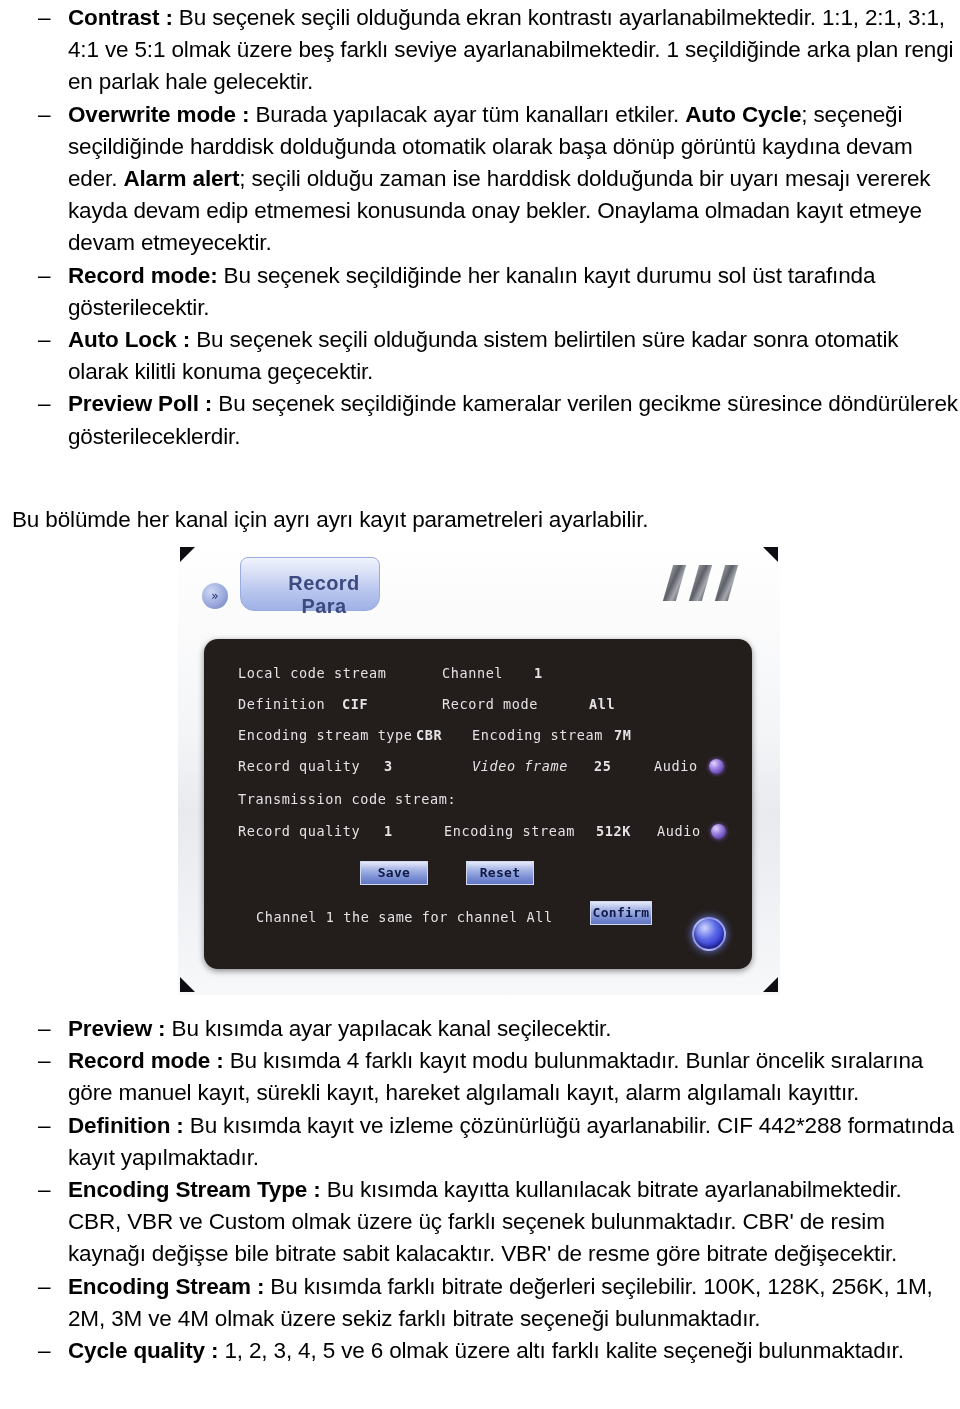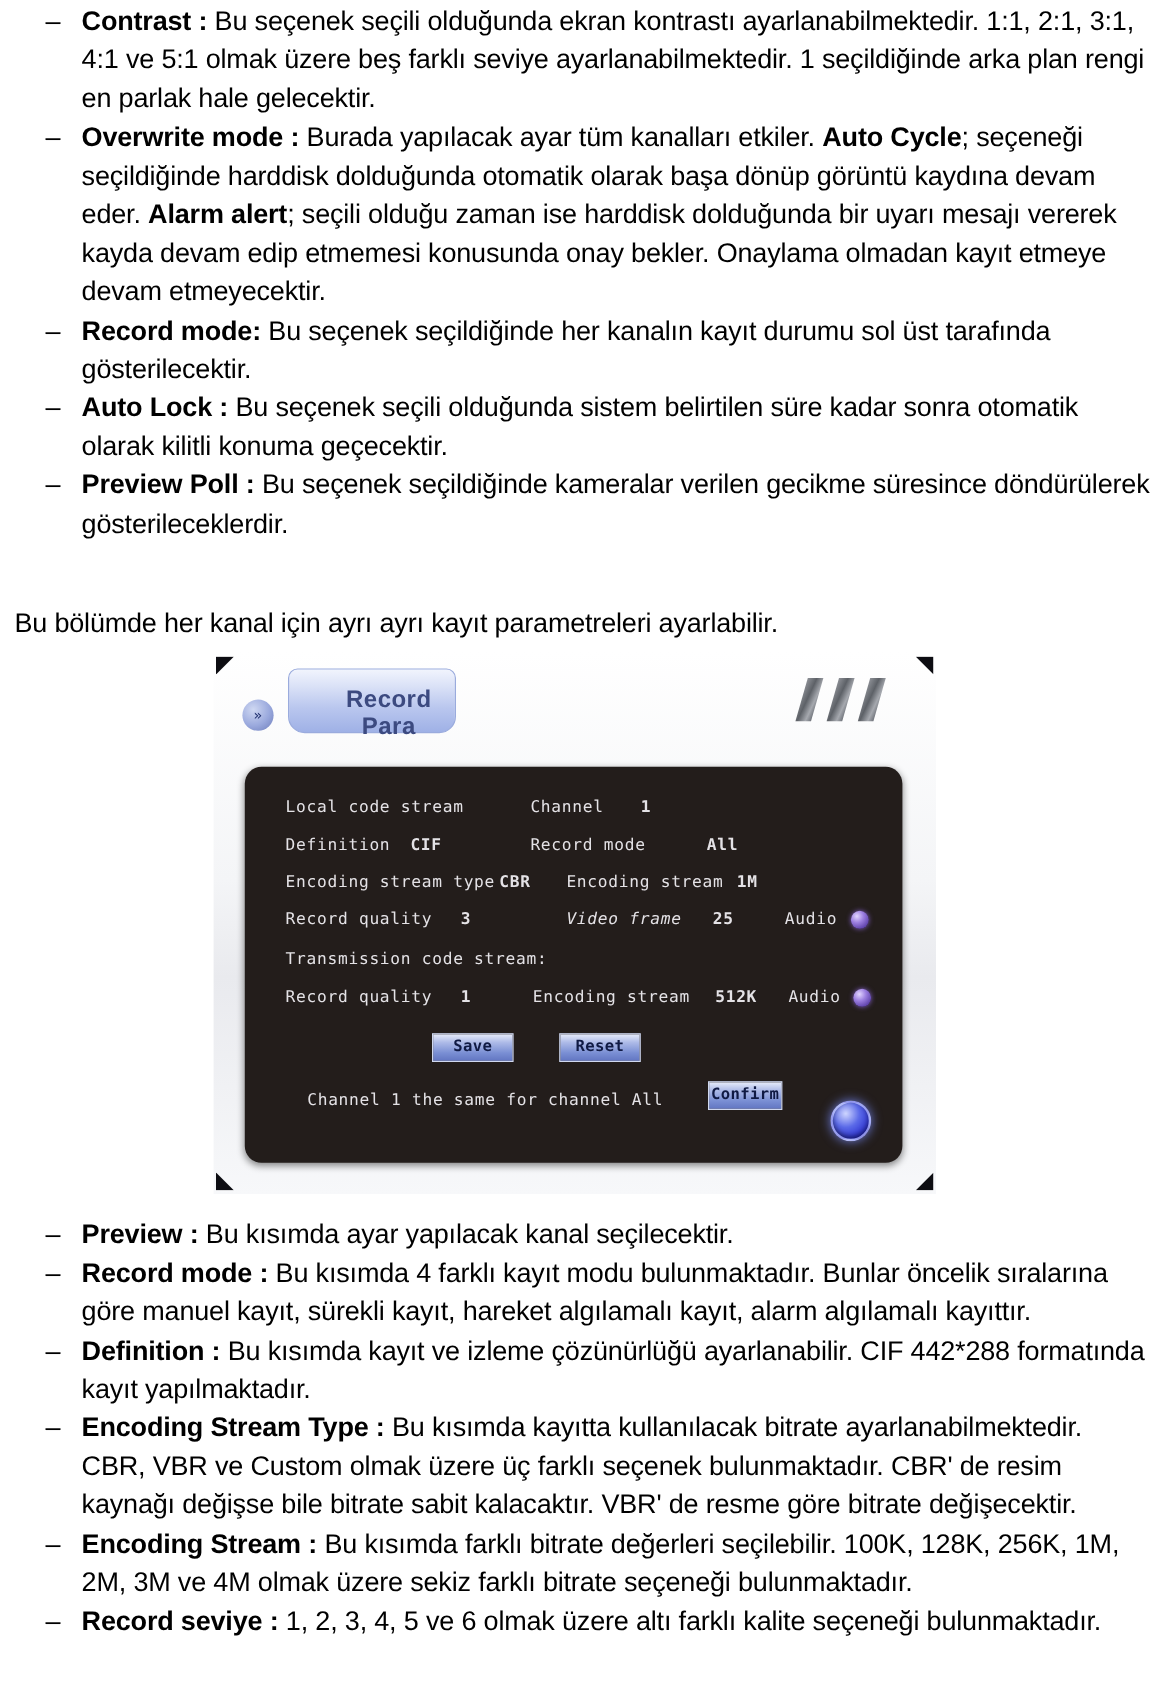--- a/index.html
+++ b/index.html
@@ -261,21 +261,21 @@
           <span class="f-label" style="left:34px;">Definition</span>
           <span class="f-value" style="left:138px;">CIF</span>
           <span class="f-label" style="left:238px;">Record mode</span>
           <span class="f-value" style="left:385px;">All</span>
         </div>
 
         <div class="dvr-row" style="top:88px;">
           <span class="f-label" style="left:34px;">Encoding stream type</span>
           <span class="f-value" style="left:212px;">CBR</span>
           <span class="f-label" style="left:268px;">Encoding stream</span>
-          <span class="f-value" style="left:410px;">1M</span>
+          <span class="f-value" style="left:410px;">7M</span>
         </div>
 
         <div class="dvr-row" style="top:119px;">
           <span class="f-label" style="left:34px;">Record quality</span>
           <span class="f-value" style="left:180px;">3</span>
           <span class="f-label" style="left:268px;font-style:italic;">Video frame</span>
           <span class="f-value" style="left:390px;">25</span>
           <span class="f-label" style="left:450px;">Audio</span>
           <div class="led" style="left:505px; top:1px;"></div>
         </div>
@@ -306,17 +306,17 @@
     </div>
   </div>
 
   <div class="bottom-block">
     <ul class="bullet-list" id="bottom-bullets">
         <li class="bullet"><span class="dash">–</span><b>Preview :</b><span> Bu kısımda ayar yapılacak kanal seçilecektir.</span></li>
         <li class="bullet"><span class="dash">–</span><b>Record mode :</b><span> Bu kısımda 4 farklı kayıt modu bulunmaktadır. Bunlar öncelik sıralarına göre manuel kayıt, sürekli kayıt, hareket algılamalı kayıt, alarm algılamalı kayıttır.</span></li>
         <li class="bullet"><span class="dash">–</span><b>Definition :</b><span> Bu kısımda kayıt ve izleme çözünürlüğü ayarlanabilir. CIF 442*288 formatında kayıt yapılmaktadır.</span></li>
         <li class="bullet"><span class="dash">–</span><b>Encoding Stream Type :</b><span> Bu kısımda kayıtta kullanılacak bitrate ayarlanabilmektedir.  CBR, VBR ve Custom olmak üzere üç farklı seçenek bulunmaktadır.  CBR' de resim kaynağı değişse bile bitrate sabit kalacaktır. VBR' de resme göre bitrate değişecektir.</span></li>
         <li class="bullet"><span class="dash">–</span><b>Encoding Stream :</b><span> Bu kısımda farklı bitrate değerleri seçilebilir. 100K, 128K, 256K, 1M, 2M, 3M ve 4M olmak üzere sekiz farklı bitrate seçeneği bulunmaktadır.</span></li>
-        <li class="bullet"><span class="dash">–</span><b>Record seviye :</b><span> 1, 2, 3, 4, 5 ve 6 olmak üzere altı farklı kalite seçeneği bulunmaktadır.</span></li>
+        <li class="bullet"><span class="dash">–</span><b>Cycle quality :</b><span> 1, 2, 3, 4, 5 ve 6 olmak üzere altı farklı kalite seçeneği bulunmaktadır.</span></li>
       </ul>
   </div>
 
 </div>
 
 </body></html>

